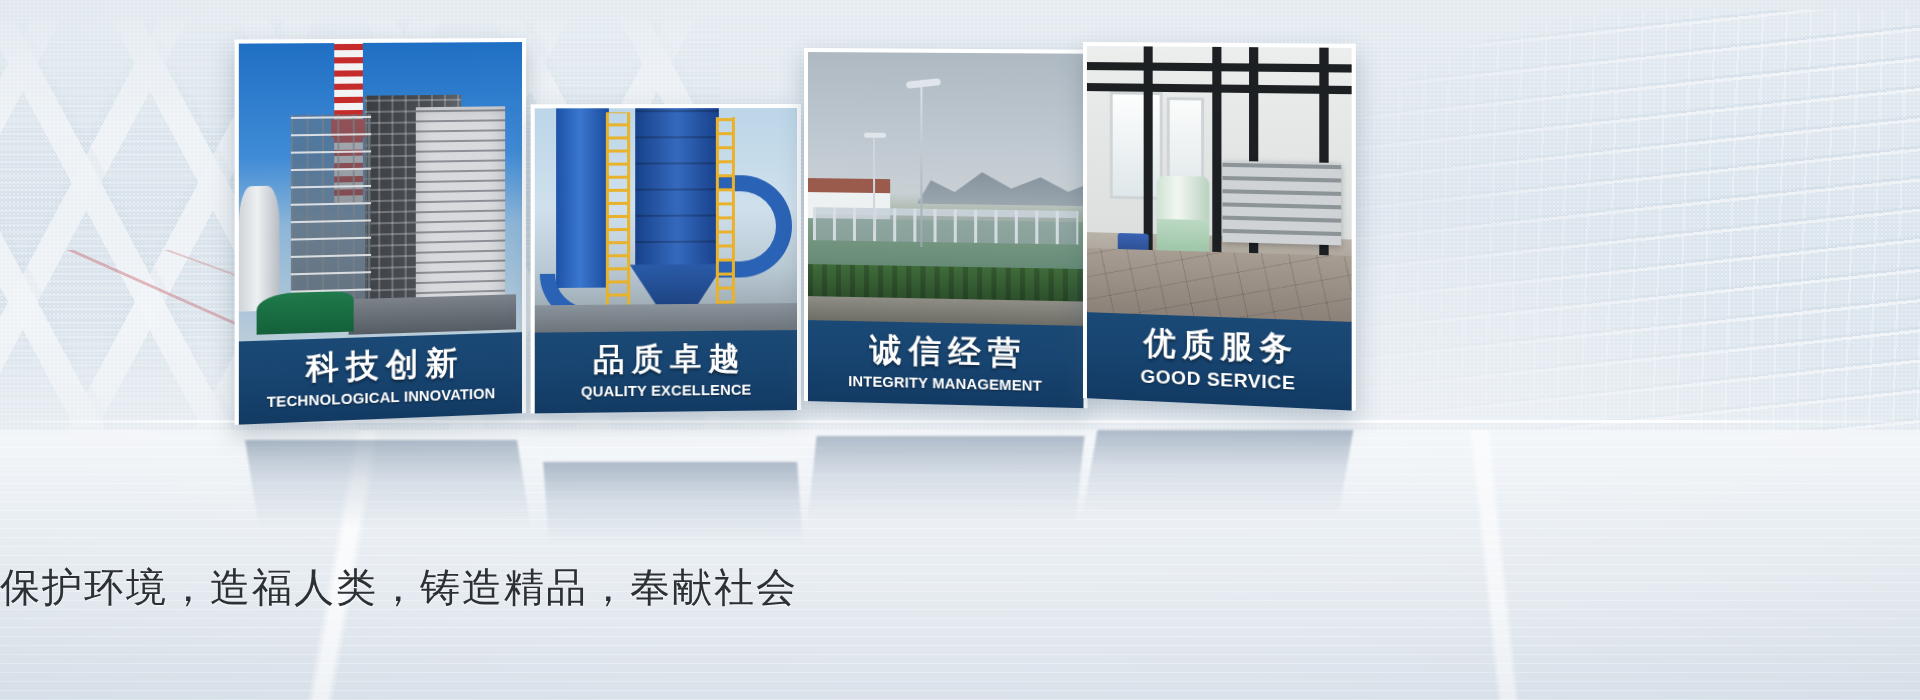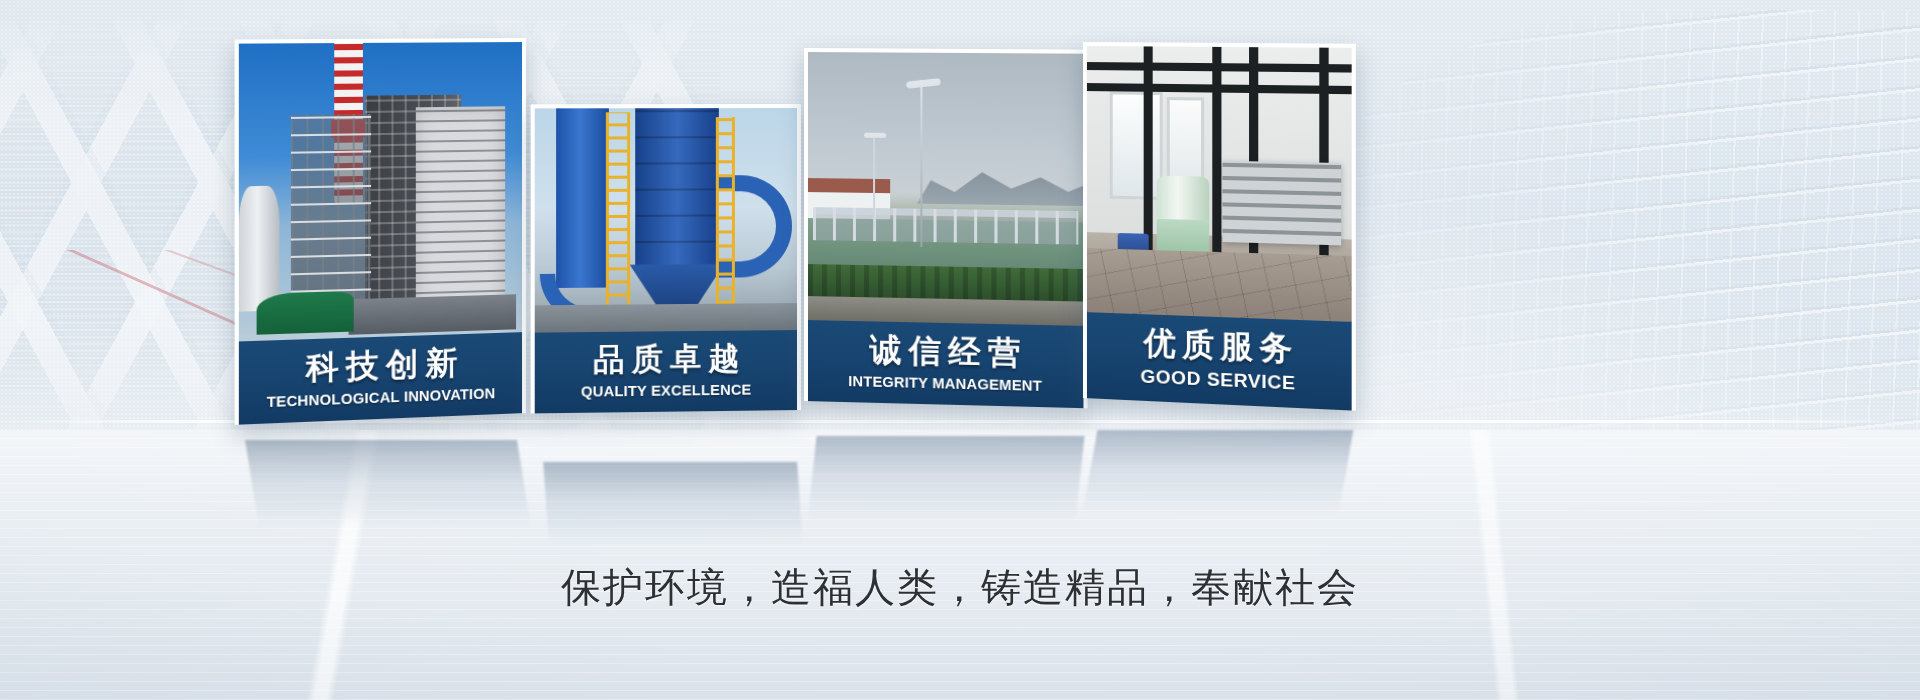--- a/index.html
+++ b/index.html
@@ -263,21 +263,21 @@
     background:linear-gradient(180deg,rgba(40,72,108,.34) 0%,rgba(96,124,154,.18) 45%,rgba(255,255,255,0) 100%);
     filter:blur(1.2px); }
   #refl-1 { left:252px; top:440px; width:272px; height:88px; transform:skewX(9deg); }
   #refl-2 { left:546px; top:462px; width:254px; height:82px; transform:skewX(4deg); }
   #refl-3 { left:812px; top:436px; width:268px; height:86px; transform:skewX(-6deg); }
   #refl-4 { left:1090px; top:430px; width:256px; height:84px; transform:skewX(-10deg); }
 
   
   #tagline {
     position:absolute; left:0; right:0; top:560px;
-    text-align:center;
+    text-align:left;
     font-size:40px;
     color:#2b3135;
     letter-spacing:2px;
     font-family:"DejaVu Sans","Liberation Sans",sans-serif;
     text-shadow:0 1px 2px rgba(255,255,255,.85);
   }
 </style>
 </head>
 <body>
 

